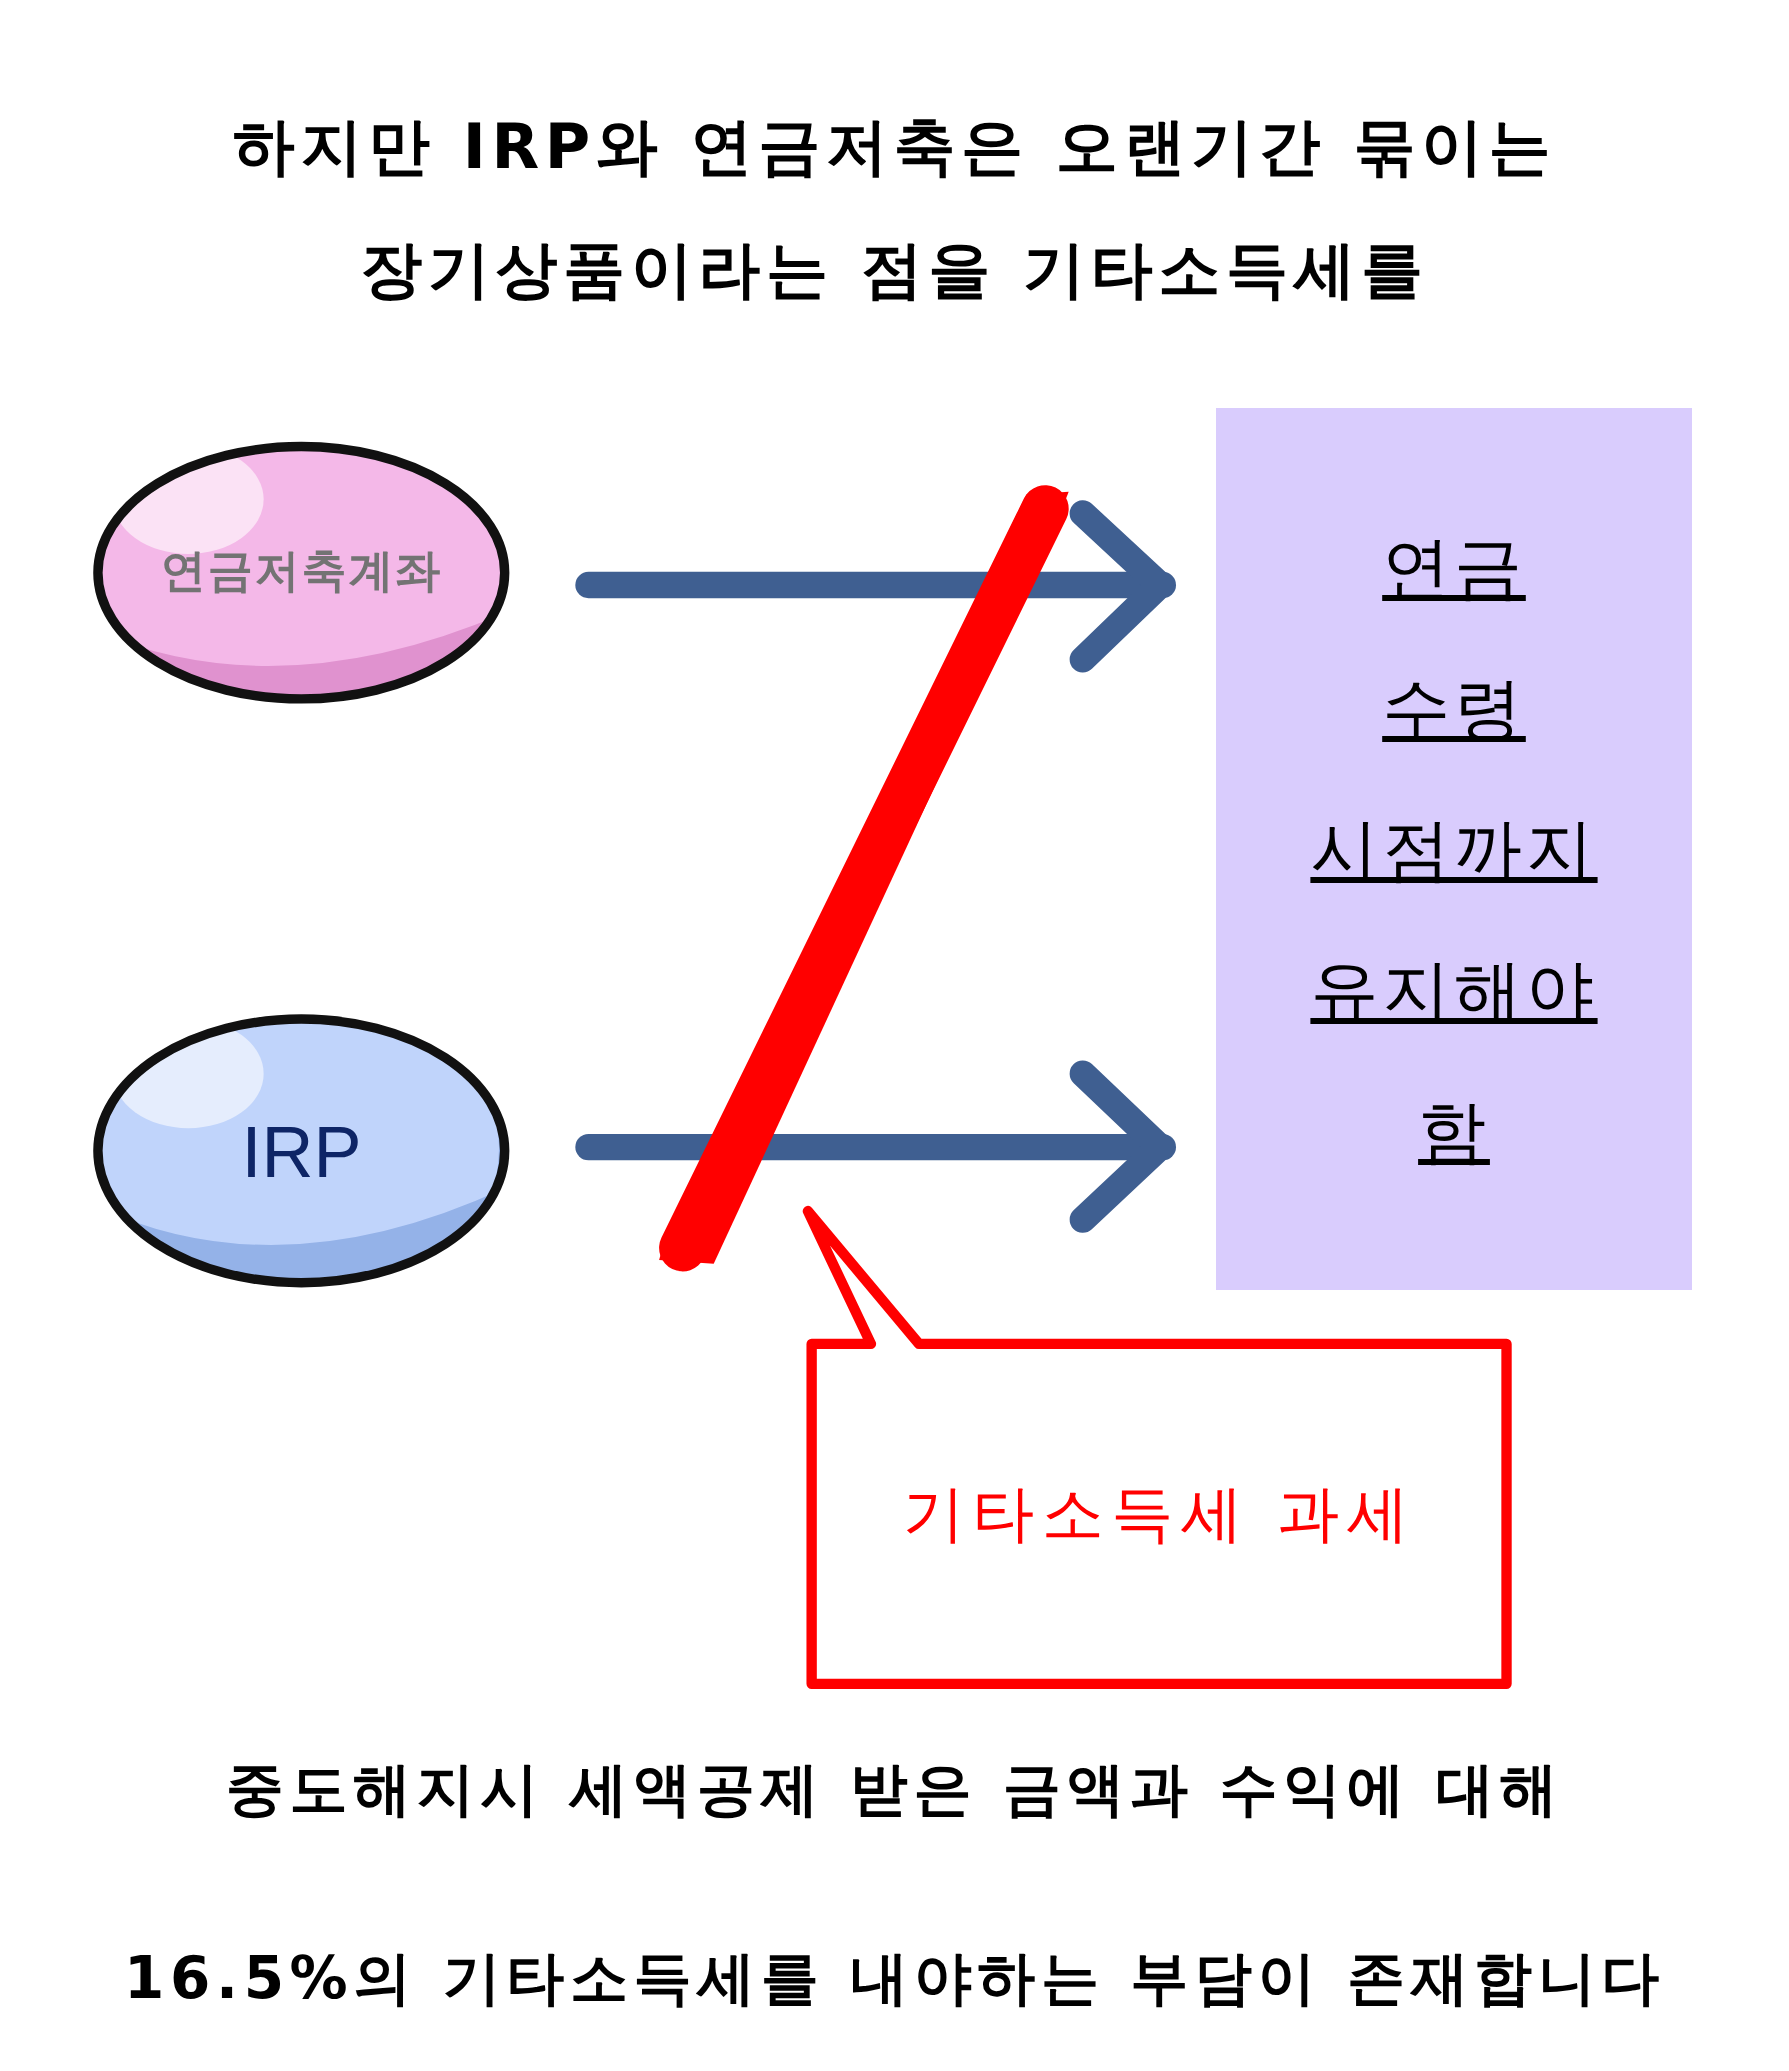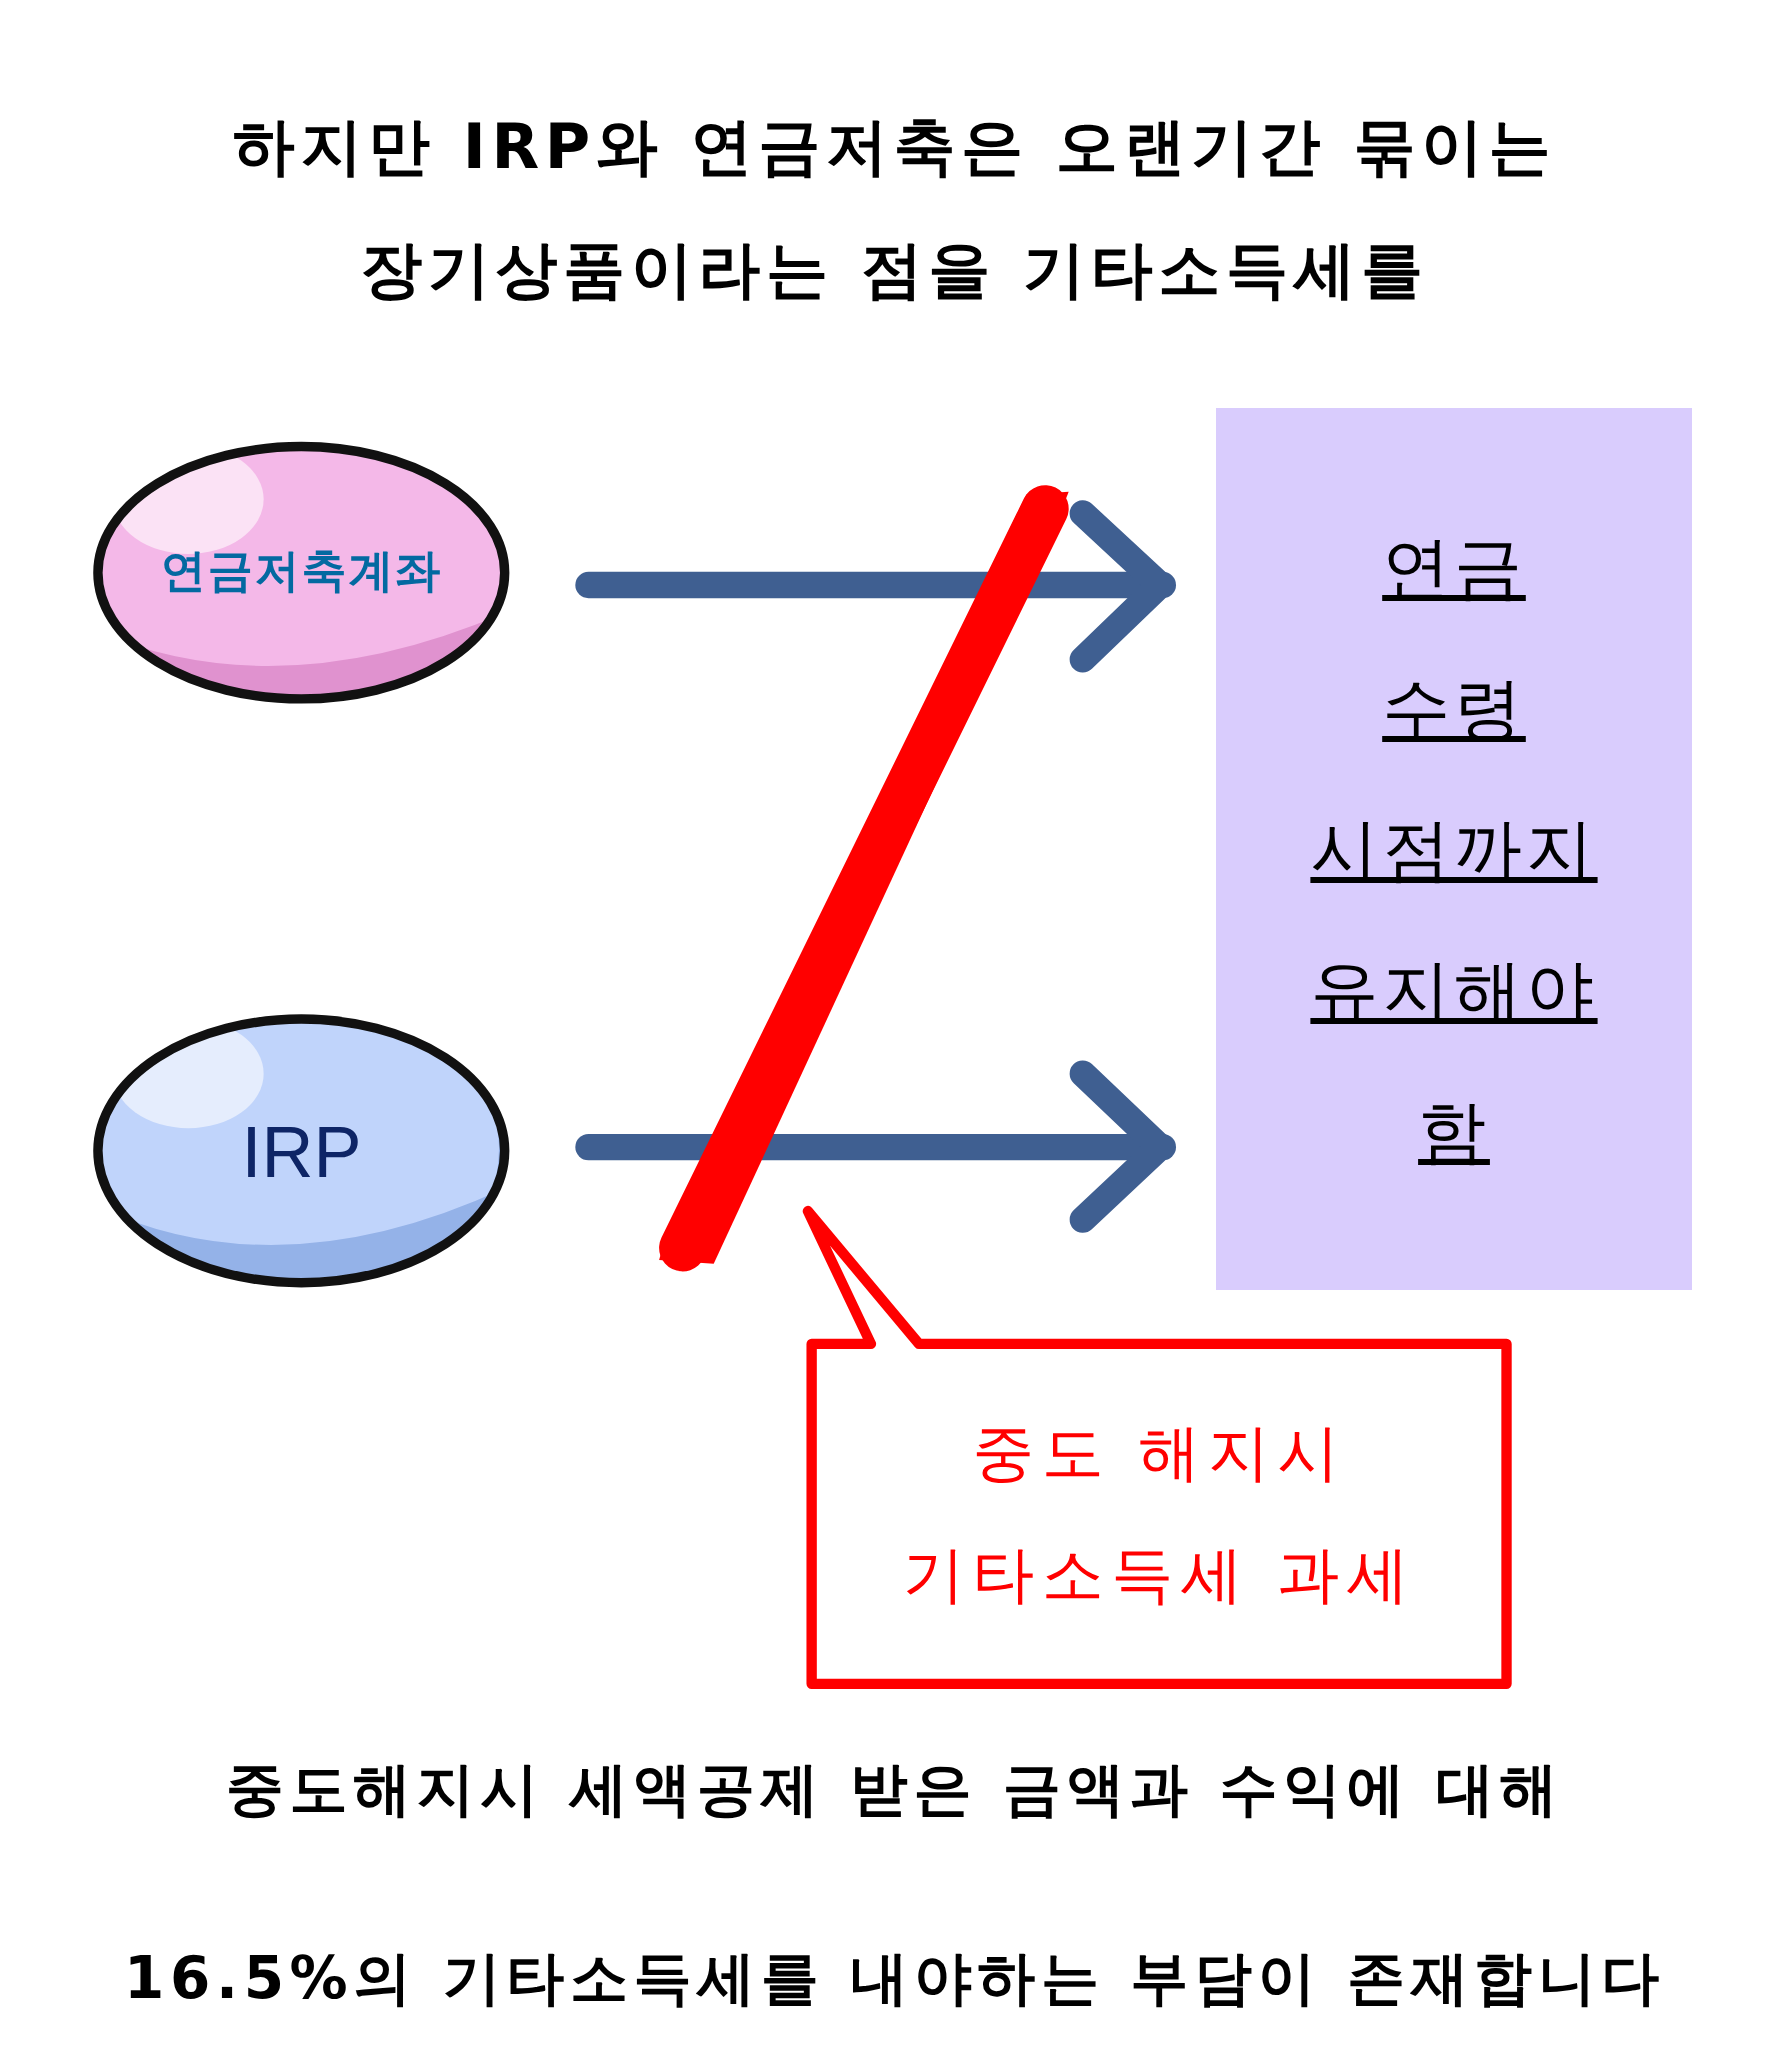--- a/index.html
+++ b/index.html
@@ -66,31 +66,30 @@
   <g>
     <polygon points="1090,525 1135,522 1120,560 758,1342 700,1338 705,1320" fill="#ff0000"></polygon>
     <line x1="1110" y1="540" x2="725" y2="1325" stroke="#ff0000" stroke-width="50" stroke-linecap="round"></line>
   </g>
 
   <g fill="#ffffff" stroke="#ff0000" stroke-width="11" stroke-linejoin="round">
     <path d="M 862 1427 L 925 1427 L 858 1286 L 976 1427 L 1600 1427 L 1600 1788 L 862 1788 Z"></path>
   </g>
 </svg>
 
-<div class="ellipse-label" style="left:98px; top:541px; width:407px; font-size:45px; color:#0369a1; letter-spacing:1.9px;">연금저축계좌</div>
+<div class="ellipse-label" style="left:98px; top:541px; width:407px; font-size:45px; color:#737373; letter-spacing:1.9px;">연금저축계좌</div>
 <div class="ellipse-label" style="left:98px; top:1111px; width:407px; font-size:72px; color:#0e2566; font-weight:normal; font-family:Liberation Sans, sans-serif;">IRP</div>
 
 <div class="pension-box">
   <div class="row">연금</div>
   <div class="row">수령</div>
   <div class="row">시점까지</div>
   <div class="row">유지해야</div>
   <div class="row">함</div>
 </div>
 
 <div class="bubble-text">
-  <div>중도 해지시</div>
   <div>기타소득세 과세</div>
 </div>
 
 <div class="line" style="top:1751px; font-size:58px;">중도해지시 세액공제 받은 금액과 수익에 대해</div>
 <div class="line" style="top:1940px; font-size:58px;">16.5%의 기타소득세를 내야하는 부담이 존재합니다</div>
 
 
 </body></html>

